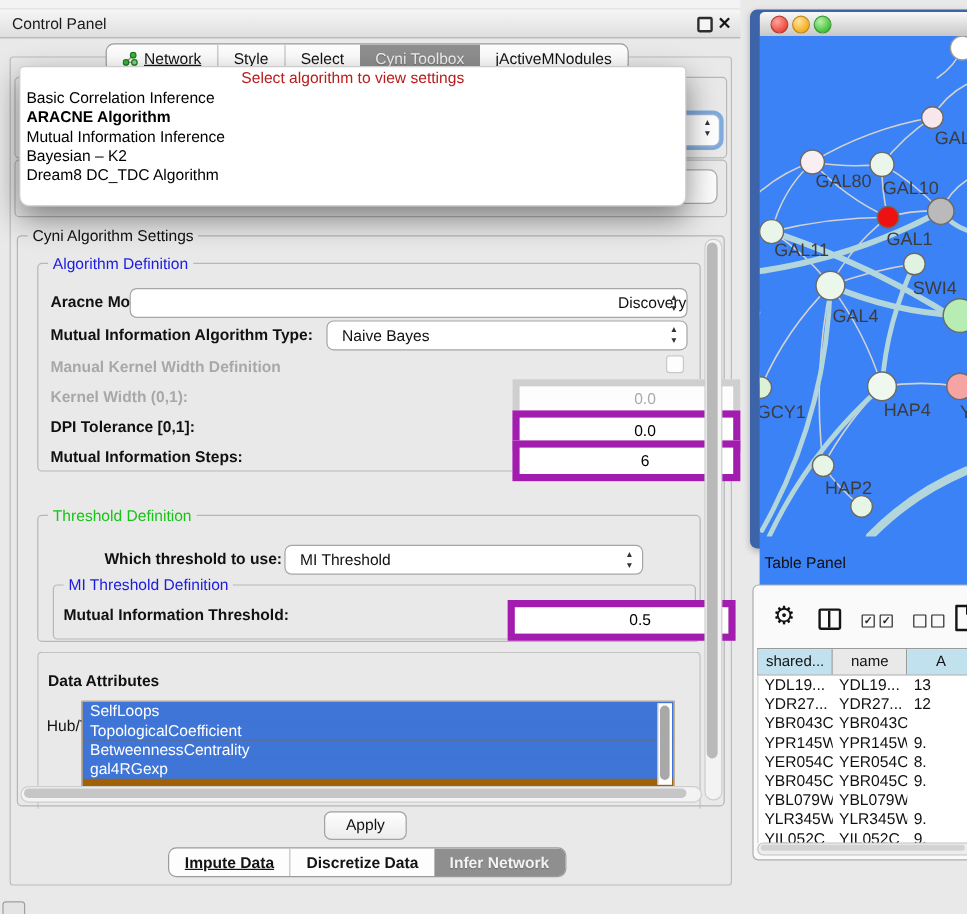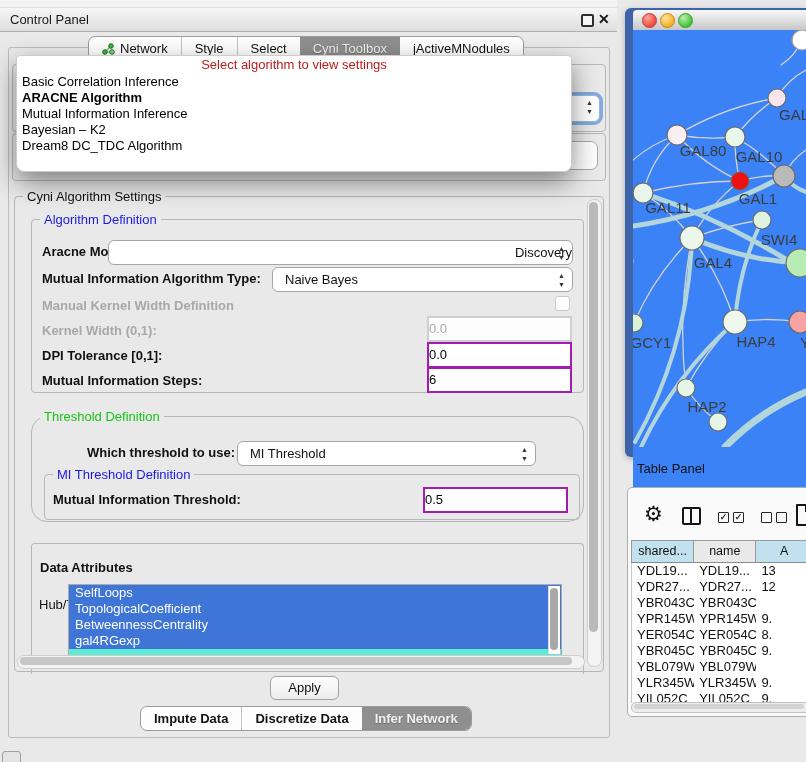--- a/index.html
+++ b/index.html
@@ -16,21 +16,21 @@
   #cp-close{position:absolute;left:598px;top:3px;font-weight:bold;font-size:14px;color:#161616;}
   #cp-body{left:8px;top:47px;width:600px;height:689px;border:1px solid #bcbcbc;border-radius:3px;background:#e9e9e9;}
 
   
   .tabstrip{display:flex;height:23px;border:1px solid #9b9b9b;border-radius:7px;background:#fdfdfd;
             overflow:hidden;z-index:5;}
   #tabstrip-top{left:88px;top:36px;}
   #tabstrip-bottom{left:140px;top:706px;z-index:6;}
   .tab{padding:0 13px;line-height:23px;font-size:13px;color:#131313;border-left:1px solid #c3c3c3;
        display:flex;align-items:center;gap:5px;white-space:nowrap;}
-  .tab:first-child{border-left:none;}
+  .tab:first-child{border-left:none;text-decoration:underline;}
   .tab.selected{background:#8f8f8f;color:#f2f2f2;border-left:none;text-shadow:0 1px 1px rgba(0,0,0,.25);}
   .tab.selected + .tab{border-left:none;}
   #tabstrip-bottom .tab{font-weight:bold;}
 
   
   .groupbox{border:1px solid #b7b7b7;border-radius:4px;}
   #gb1{left:12px;top:64px;width:592px;height:66px;z-index:1;}
   #combo-under1{left:20px;top:95px;width:578px;height:25px;background:#fff;border:1px solid #9fb6d6;border-radius:6px;
                 box-shadow:0 0 0 3px rgba(100,155,220,.8);z-index:1;}
   #gb2{left:12px;top:133px;width:592px;height:46px;z-index:1;}
@@ -47,37 +47,37 @@
   .legend{position:absolute;top:-8px;left:8px;background:#e9e9e9;padding:0 4px;line-height:15px;white-space:nowrap;}
   #settings-group{left:14px;top:196px;width:588px;height:474px;border:1px solid #b5b5b5;border-radius:4px;}
   #algdef-group{left:16px;top:22px;width:551px;height:172px;border:1px solid #b7b7b7;border-radius:4px;}
   #algdef-group>.legend{color:#1a1ae0;}
   .rowlabel{position:absolute;font-weight:bold;white-space:nowrap;}
   .rowlabel.disabled{color:#a8a8a8;}
   .combo{position:absolute;background:#fff;border:1px solid #a6a6a6;border-radius:6px;line-height:23px;
          padding-left:12px;white-space:nowrap;}
   .combo .stepper{position:absolute;right:6px;top:3px;width:9px;font-size:7px;line-height:9px;color:#333;
                   display:flex;flex-direction:column;align-items:center;}
-  .field{position:absolute;background:#fff;border:2px solid #a21caf;text-align:left;padding-right:6px;
-         line-height:22px;color:#000;}
+  .field{position:absolute;background:#fff;border:6px solid #a21caf;text-align:center;padding-right:6px;
+         line-height:22px;color:#000;padding-left:37px;}
   .field.disabled{color:#aaa;border-color:#cfcfcf;background:#fdfdfd;}
   #cb-manual{position:absolute;left:523px;top:76px;width:13px;height:13px;border:1px solid #c9c9c9;
              border-radius:3px;background:#fdfdfd;}
   #hub-row{left:24px;top:400px;display:flex;align-items:center;gap:8px;}
   .tri-right{width:0;height:0;border-left:9px solid #000;border-top:6px solid transparent;border-bottom:6px solid transparent;}
   .tri-down{display:inline-block;width:0;height:0;border-top:9px solid #000;border-left:6px solid transparent;border-right:6px solid transparent;margin-left:4px;vertical-align:1px;}
 
-  #threshold-group{left:16px;top:219px;width:551px;height:104px;border:1px solid #b7b7b7;border-radius:16px;}
+  #threshold-group{left:16px;top:232px;width:551px;height:104px;border:1px solid #b7b7b7;border-radius:4px;}
   #threshold-group>.legend{color:#17c317;}
   #mithr-group{left:12px;top:57px;width:534px;height:44px;border:1px solid #b7b7b7;border-radius:4px;}
   #mithr-group>.legend{color:#1a1ae0;}
 
   #sources-group{left:16px;top:346px;width:551px;height:130px;border:1px solid #b7b7b7;border-radius:4px 4px 0 0;border-bottom:none;}
   #attr-label{position:absolute;left:8px;top:16px;font-weight:bold;}
-  #attr-list{position:absolute;left:36px;top:40px;width:492px;height:70px;background:#5eead4;border:1px solid #ababab;overflow:hidden;}
+  #attr-list{position:absolute;left:36px;top:40px;width:492px;height:70px;background:#a16207;border:1px solid #ababab;overflow:hidden;}
   .attr-item{height:16px;line-height:16px;padding-left:6px;color:#fff;background:#3e75d6;white-space:nowrap;}
   #attr-vscroll{position:absolute;right:1px;top:1px;width:11px;height:68px;background:#fff;border-left:1px solid #ddd;}
   #attr-vscroll .thumb{position:absolute;left:1px;top:2px;width:8px;height:62px;background:#a8a8a8;border-radius:4px;}
 
   .scrollbar{background:#f3f3f3;border:1px solid #cdcdcd;border-radius:7px;}
   #settings-vscroll{left:572px;top:2px;width:13px;height:466px;}
   #settings-vscroll .thumb{position:absolute;left:1px;top:2px;width:9px;height:430px;background:#b9b9b9;border-radius:5px;}
   #settings-hscroll{left:2px;top:458px;width:566px;height:12px;}
   #settings-hscroll .thumb{position:absolute;left:2px;top:1px;width:552px;height:8px;background:#c6c6c6;border-radius:4px;}
 

